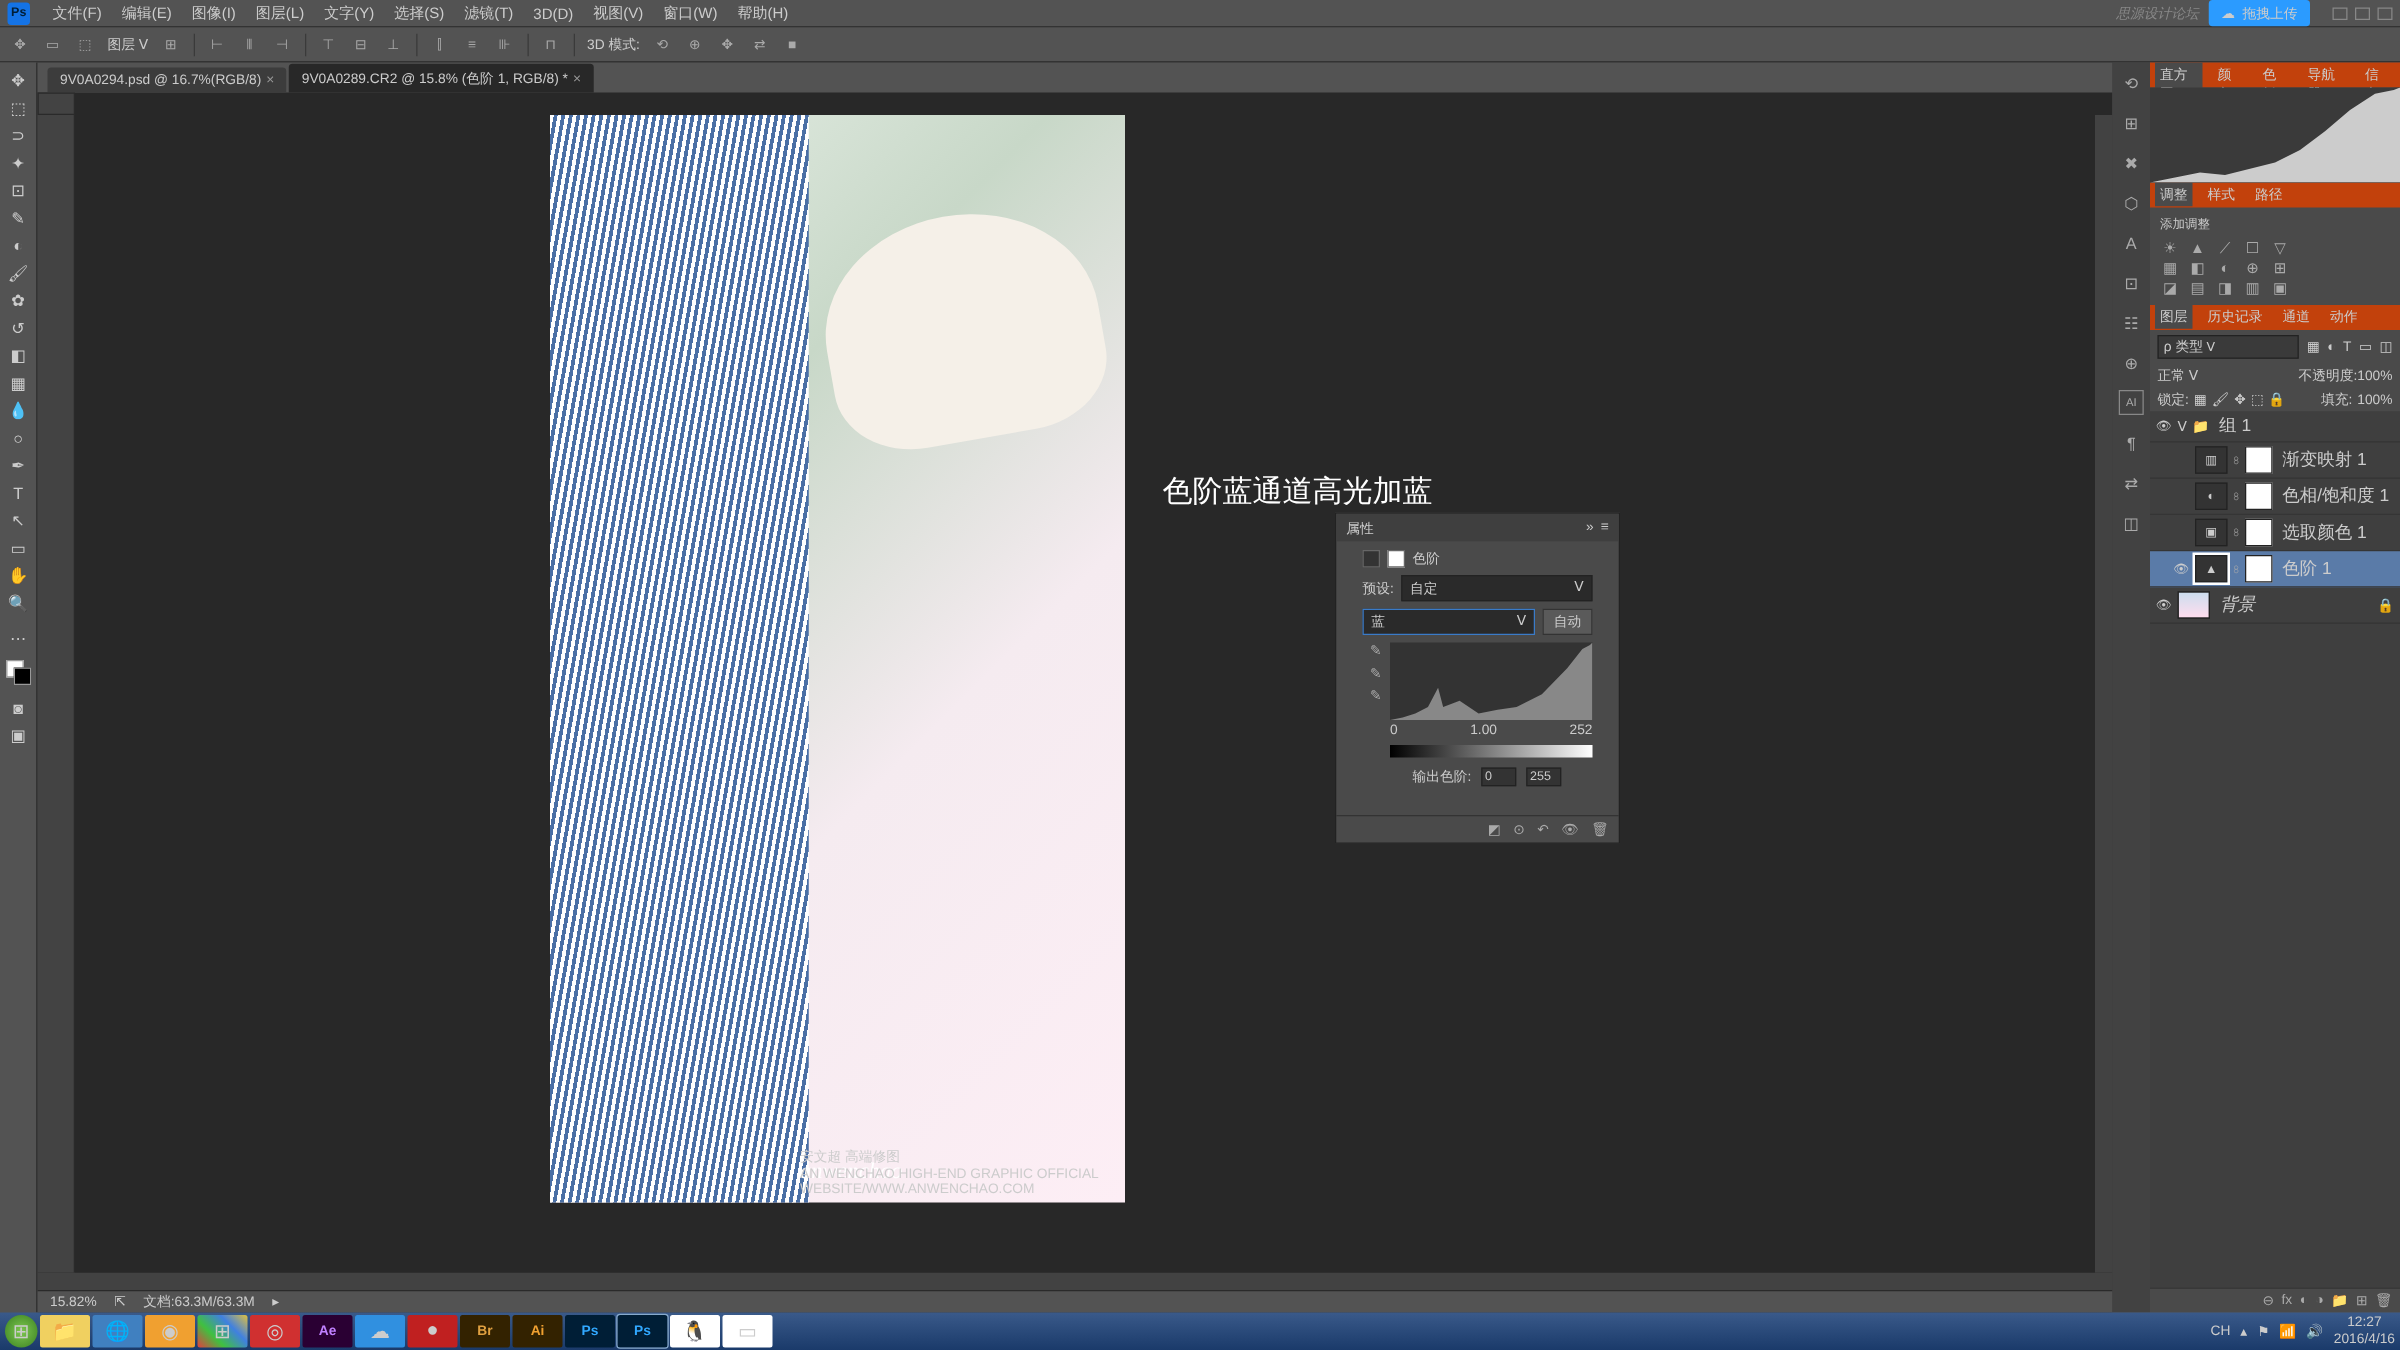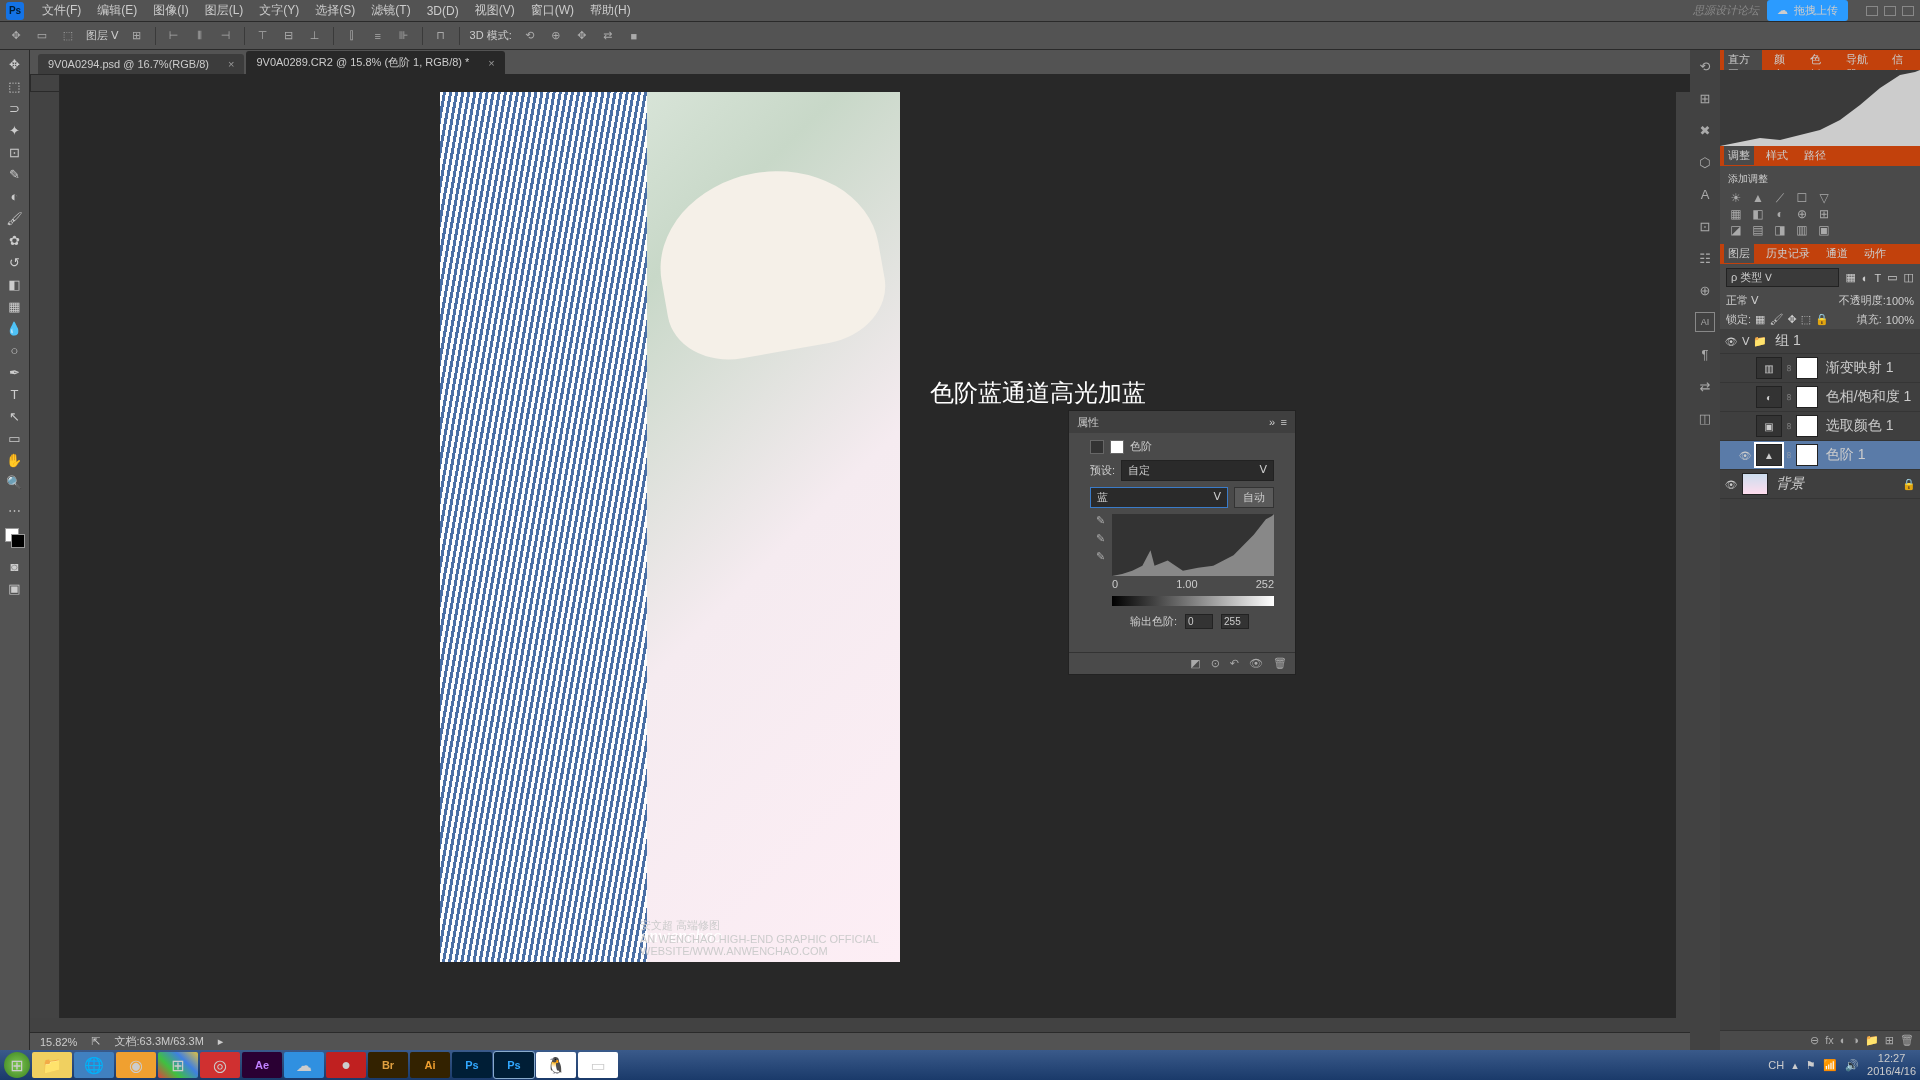--- a/index.html
+++ b/index.html
@@ -18,21 +18,21 @@
 .opt-label{font-size:11px}
 .workspace{flex:1;display:flex;min-height:0}
 .tools{width:30px;background:#535353;border-right:1px solid #2a2a2a;display:flex;flex-direction:column;align-items:center;padding-top:4px;gap:2px}
 .tool{width:24px;height:20px;display:flex;align-items:center;justify-content:center;cursor:pointer;color:#ccc;font-size:13px}
 .tool.gap{margin-top:6px}
 .swatch-box{margin-top:6px;width:20px;height:20px;position:relative}
 .swatch-fg{width:14px;height:14px;background:#fff;border:1px solid #999;position:absolute;top:0;left:0}
 .swatch-bg{width:14px;height:14px;background:#000;border:1px solid #999;position:absolute;bottom:0;right:0}
 .canvas-col{flex:1;display:flex;flex-direction:column;background:#282828;min-width:0}
 .tabs{height:24px;display:flex;align-items:end;padding-left:8px;gap:2px;background:#535353}
-.tab{background:#3c3c3c;padding:4px 10px;border-radius:3px 3px 0 0;display:flex;align-items:center;gap:19px;font-size:10px}
+.tab{background:#3c3c3c;padding:4px 10px;border-radius:3px 3px 0 0;display:flex;align-items:center;gap:4px;font-size:10px}
 .tab.active{background:#282828}
 .tab-close{color:#999;cursor:pointer}
 .ruler-corner{width:30px;height:18px;background:#434343;border:1px solid #2a2a2a}
 .ruler-h{height:18px;background:#434343;border-bottom:1px solid #2a2a2a;display:flex;font-size:9px;color:#888;position:relative;overflow:hidden}
 .ruler-row{display:flex}
 .canvas-row{flex:1;display:flex;min-height:0}
 .ruler-v{width:30px;background:#434343;border-right:1px solid #2a2a2a;position:relative;font-size:9px;color:#888;overflow:hidden}
 .canvas{flex:1;background:#282828;position:relative;overflow:hidden}
 .canvas-image{position:absolute;left:380px;top:0;width:460px;height:870px;background:linear-gradient(135deg,#e8f0e8 0%,#c8d8c8 30%,#f5ebf0 60%,#fdeef5 100%)}
 .canvas-image::before{content:"";position:absolute;left:0;top:0;width:45%;height:100%;background:repeating-linear-gradient(100deg,#fff 0px,#fff 3px,#4a6fa5 3px,#4a6fa5 6px)}

